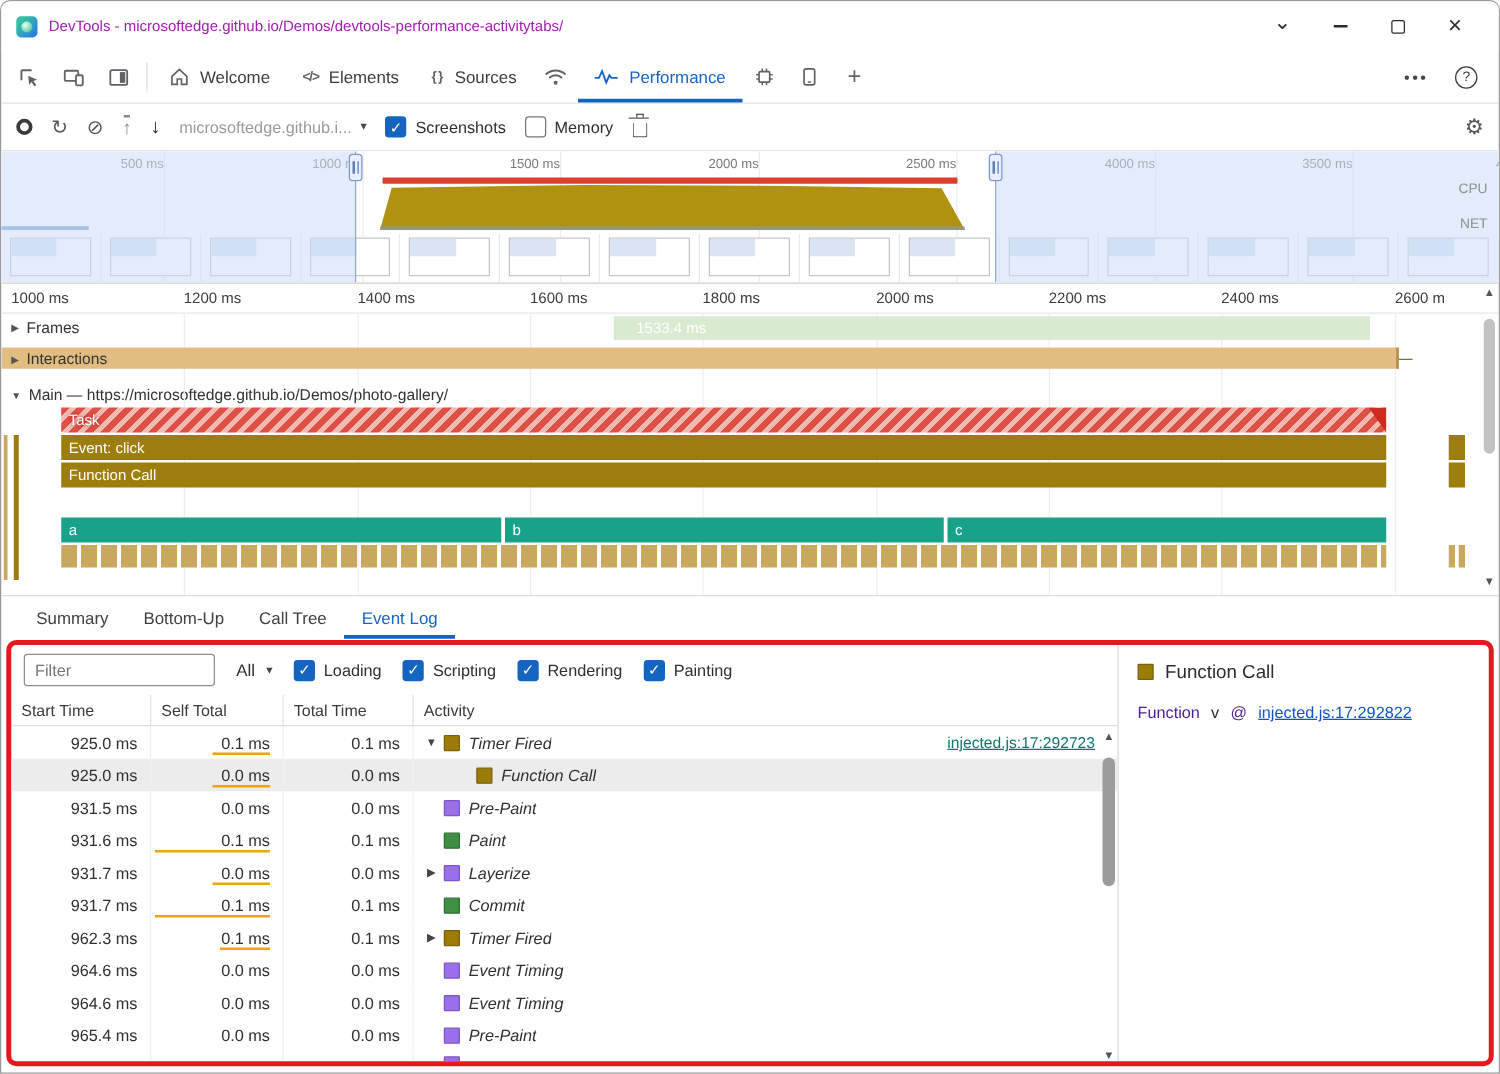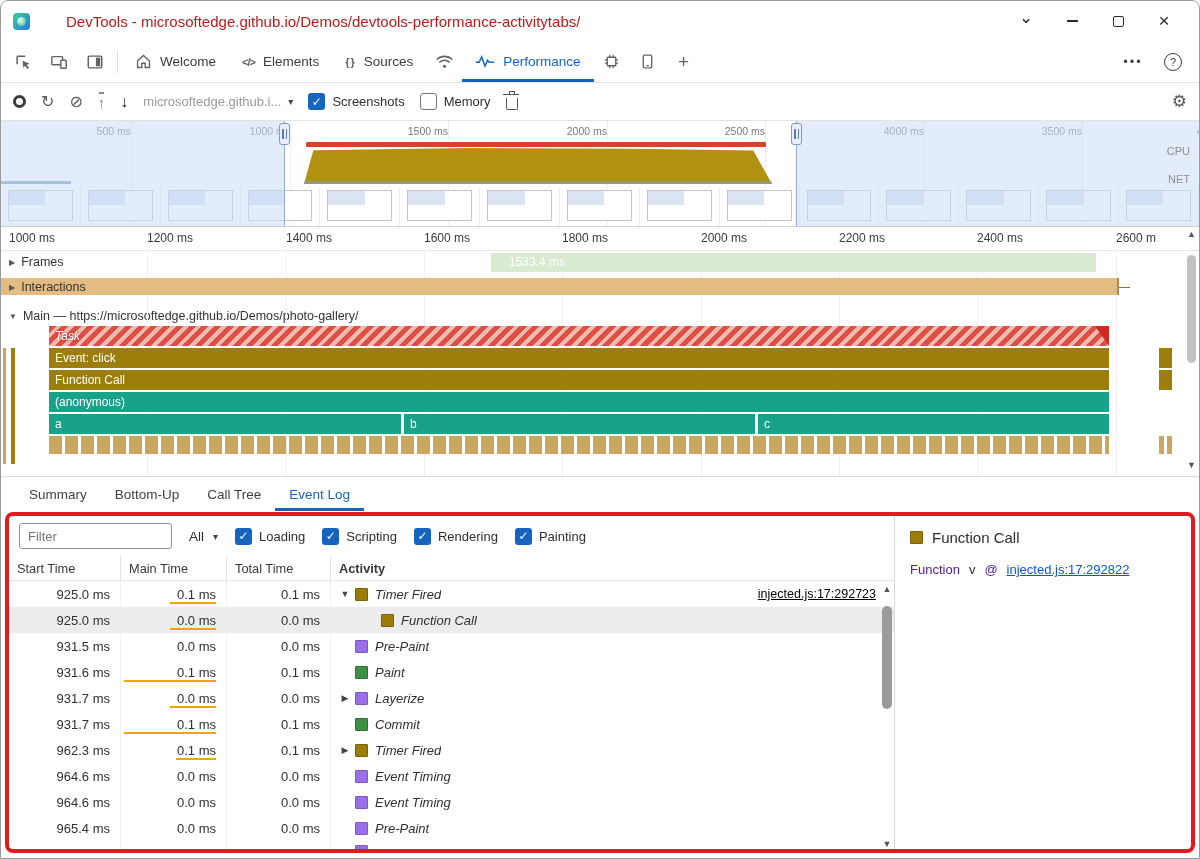--- a/index.html
+++ b/index.html
@@ -7,21 +7,21 @@
   body {
     font-family:"Liberation Sans","DejaVu Sans",sans-serif;
     background:#fff; color:#2b2b2b; overflow:hidden; position:relative;
     border:1px solid #9a9a9a; border-radius:8px 8px 0 0;
   }
 
   
   .titlebar { height:40px; display:flex; align-items:center; padding:0 12px; gap:9px; background:#fff; }
   .logo { width:17px; height:17px; border-radius:4px; background:linear-gradient(135deg,#35c2a0 20%,#2a7de1 90%); position:relative; flex:0 0 auto;}
   .logo::after{ content:""; position:absolute; left:4px; top:4px; width:9px; height:9px; border-radius:50%; background:radial-gradient(circle at 35% 35%, #e8fff6, #2bb68a); }
-  .wintitle { font-size:15px; color:#b91c1c; white-space:nowrap; overflow:hidden;margin-left:27px; }
+  .wintitle { font-size:12px; color:#a21caf; white-space:nowrap; overflow:hidden; }
   .wincontrols { margin-left:auto; display:flex; align-items:center; gap:0; }
   .winbtn { width:46px; height:36px; display:flex; align-items:center; justify-content:center; color:#2b2b2b; font-size:16px; }
   .min-glyph { width:11px; height:1.6px; background:#2b2b2b; display:inline-block; }
   .max-glyph { width:11px; height:11px; border:1.4px solid #2b2b2b; border-radius:2px; display:inline-block; }
   .chev { font-size:17px; line-height:10px; transform:translateY(-3px); }
 
   
   .tabbar { height:42px; display:flex; align-items:stretch; border-bottom:1px solid #e3e3e3; padding-left:4px; }
   .toolicon { width:36px; display:flex; align-items:center; justify-content:center; }
   .vsep { width:1px; background:#e0e0e0; margin:9px 4px; }
@@ -77,21 +77,21 @@
   .track-label { position:absolute; left:8px; display:flex; align-items:center; gap:6px; font-size:12.5px; color:#333; z-index:2; white-space:nowrap; }
   .tri { font-size:8px; color:#555; }
   .frames-row { height:23px; }
   .frame-bar { position:absolute; left:490px; width:605px; top:2px; height:19px; background:#d8eacf; color:#fff; font-size:12px; line-height:19px; padding-left:18px; }
   .inter-row { height:26px; }
   .inter-bar { position:absolute; left:0; width:1118px; top:4px; height:17px; background:#e2bc81; border-right:2.5px solid #b08a4a; }
   .inter-bar::after { content:""; position:absolute; right:-13px; top:50%; width:11px; height:1.5px; background:#8d6d3a; }
   .main-row { height:26px; padding:6px 0 0 8px; font-size:12.5px; color:#333; display:flex; gap:6px; align-items:center; }
   .flame { position:relative; height:151px; }
   .fbar { position:absolute; height:20px; color:#fff; font-size:12px; line-height:20px; padding-left:6px; white-space:nowrap; overflow:hidden; }
-  .task-bar { background:repeating-linear-gradient(135deg,#df5044 0 5px,#f0b9b2 5px 9px); text-shadow:0 0 3px rgba(140,25,15,.9);font-style:italic; }
+  .task-bar { background:repeating-linear-gradient(135deg,#df5044 0 5px,#f0b9b2 5px 9px); text-shadow:0 0 3px rgba(140,25,15,.9); }
   .task-end { position:absolute; left:1094px; top:0; width:14px; height:20px; background:#cf2a20; clip-path:polygon(0 0,100% 0,100% 100%); }
   .olive { background:#9d7d0b; }
   .teal { background:#18a28a; }
   .minibars { position:absolute; left:48px; width:1060px; top:110px; height:18px;
     background:repeating-linear-gradient(90deg,#c9a75f 0 13px, transparent 13px 16px); }
   .sliver { position:absolute; top:22px; height:116px; }
   .chip { position:absolute; height:20px; }
 
   
   .vscroll { position:absolute; right:1px; top:2px; bottom:4px; width:13px; display:flex; flex-direction:column; align-items:center; z-index:5; }
@@ -107,36 +107,36 @@
   
   .redpanel { margin:1px 4px 5px; height:341px; border:4px solid #e4191f; border-radius:8px; display:flex; overflow:hidden; background:#fff; }
   .log-left { flex:1; min-width:0; display:flex; flex-direction:column; border-right:1px solid #d9d9d9; }
   .filterbar { height:40px; display:flex; align-items:center; gap:17px; padding:0 10px; flex:0 0 auto; }
   .filter-input { width:153px; height:26px; border:1px solid #8f8f8f; border-radius:3px; padding:0 8px; font-size:13px; font-family:inherit; color:#333; }
   .filter-input::placeholder { color:#757575; }
   .ddl { display:flex; align-items:center; gap:9px; font-size:13.5px; color:#2e2e2e; }
 
   .gheader { height:25px; display:grid; grid-template-columns:112px 106px 104px 1fr; border-bottom:1px solid #e0e0e0; font-size:12.8px; color:#3a3a3a; flex:0 0 auto; }
   .hcell { display:flex; align-items:center; padding-left:8px; border-right:1px solid #e3e3e3; }
-  .hcell:last-child { border-right:none;font-weight:bold; }
+  .hcell:last-child { border-right:none; }
   .gbody { flex:1; position:relative; overflow:hidden; }
   .grow { display:grid; grid-template-columns:112px 106px 104px 1fr; height:26px; }
   .grow.selected { background:#ececec; }
   .cell { display:flex; align-items:center; height:100%; font-size:13px; color:#2f2f2f; }
   .num { justify-content:flex-end; padding-right:10px; border-right:1px solid #f0f0f0; position:relative; }
   .heat { position:absolute; right:10px; bottom:3px; height:2px; background:#eda40d; }
   .act { padding-left:6px; padding-right:22px; position:relative; min-width:0; }
   .ind { display:block; height:1px; }
   .expander { width:16px; text-align:center; font-size:9px; color:#444; flex:0 0 auto; }
   .sq { width:13px; height:13px; border-radius:1px; margin:0 7px 0 2px; flex:0 0 auto; }
   .sq.scripting { background:#9c7c09; border:1px solid #7a600a; }
   .sq.rendering { background:#9a6fe8; border:1px solid #7e57c2; }
   .sq.painting  { background:#3f8f44; border:1px solid #2f7034; }
   .aname { white-space:nowrap; overflow:hidden;font-style:italic; }
-  .rlink { position:absolute; right:18px; color:#000000; text-decoration:underline; font-size:12.5px; white-space:nowrap; }
+  .rlink { position:absolute; right:18px; color:#0f766e; text-decoration:underline; font-size:12.5px; white-space:nowrap; }
   .partial { height:8px; overflow:hidden; }
 
   .gscroll { position:absolute; right:0; top:0; bottom:0; width:14px; display:flex; flex-direction:column; align-items:center; }
   .gscroll .sarrow { font-size:9px; color:#555; height:13px; padding-top:3px; }
   .gscroll .sthumb { width:10px; height:103px; background:#9b9b9b; border-radius:5px; margin-top:12px; }
   .gscroll .spacer { flex:1; }
 
   .details { width:296px; padding:13px 15px; flex:0 0 auto; }
   .dtitle { display:flex; align-items:center; gap:9px; font-size:15px; color:#2d2d2d; }
   .dline { margin-top:16px; display:flex; align-items:baseline; gap:9px; font-size:13px; }
@@ -383,21 +383,20 @@
   <div class="main-row">
     <span class="tri">▼</span>
     <span>Main — https://microsoftedge.github.io/Demos/photo-gallery/</span>
   </div>
 
   <div class="flame">
     <div class="fbar task-bar" style="left:48px;width:1060px;top:0"><span>Task</span></div>
     <div class="task-end"></div>
     <div class="fbar olive" style="left:48px;width:1060px;top:22px"><span>Event: click</span></div>
     <div class="fbar olive" style="left:48px;width:1060px;top:44px"><span>Function Call</span></div>
-    <div class="fbar teal" style="left:48px;width:1060px;top:66px"><span>(anonymous)</span></div>
     <div class="fbar teal" style="left:48px;width:352px;top:88px"><span>a</span></div>
     <div class="fbar teal" style="left:403px;width:351px;top:88px"><span>b</span></div>
     <div class="fbar teal" style="left:757px;width:351px;top:88px"><span>c</span></div>
     <div class="minibars"></div>
     <div class="sliver" style="left:2px;width:3px;background:#c9a75f"></div>
     <div class="sliver" style="left:10px;width:4px;background:#9d7d0b"></div>
     <div class="chip olive" style="left:1158px;width:13px;top:22px"></div>
     <div class="chip olive" style="left:1158px;width:13px;top:44px"></div>
     <div class="chip" style="left:1158px;width:5px;top:110px;height:18px;background:#c9a75f"></div>
     <div class="chip" style="left:1166px;width:5px;top:110px;height:18px;background:#c9a75f"></div>
@@ -447,21 +446,21 @@
         <span>Rendering</span>
       </span>
       <span class="cbgroup">
         <span class="cb checked">✓</span>
         <span>Painting</span>
       </span>
     </div>
 
     <div class="gheader">
       <div class="hcell">Start Time</div>
-      <div class="hcell">Main Time</div>
+      <div class="hcell">Self Total</div>
       <div class="hcell">Total Time</div>
       <div class="hcell">Activity</div>
     </div>
 
     <div class="gbody">
 
       <div class="grow">
     <div class="cell num">925.0 ms</div>
     <div class="cell num">
       <span>0.1 ms</span>

